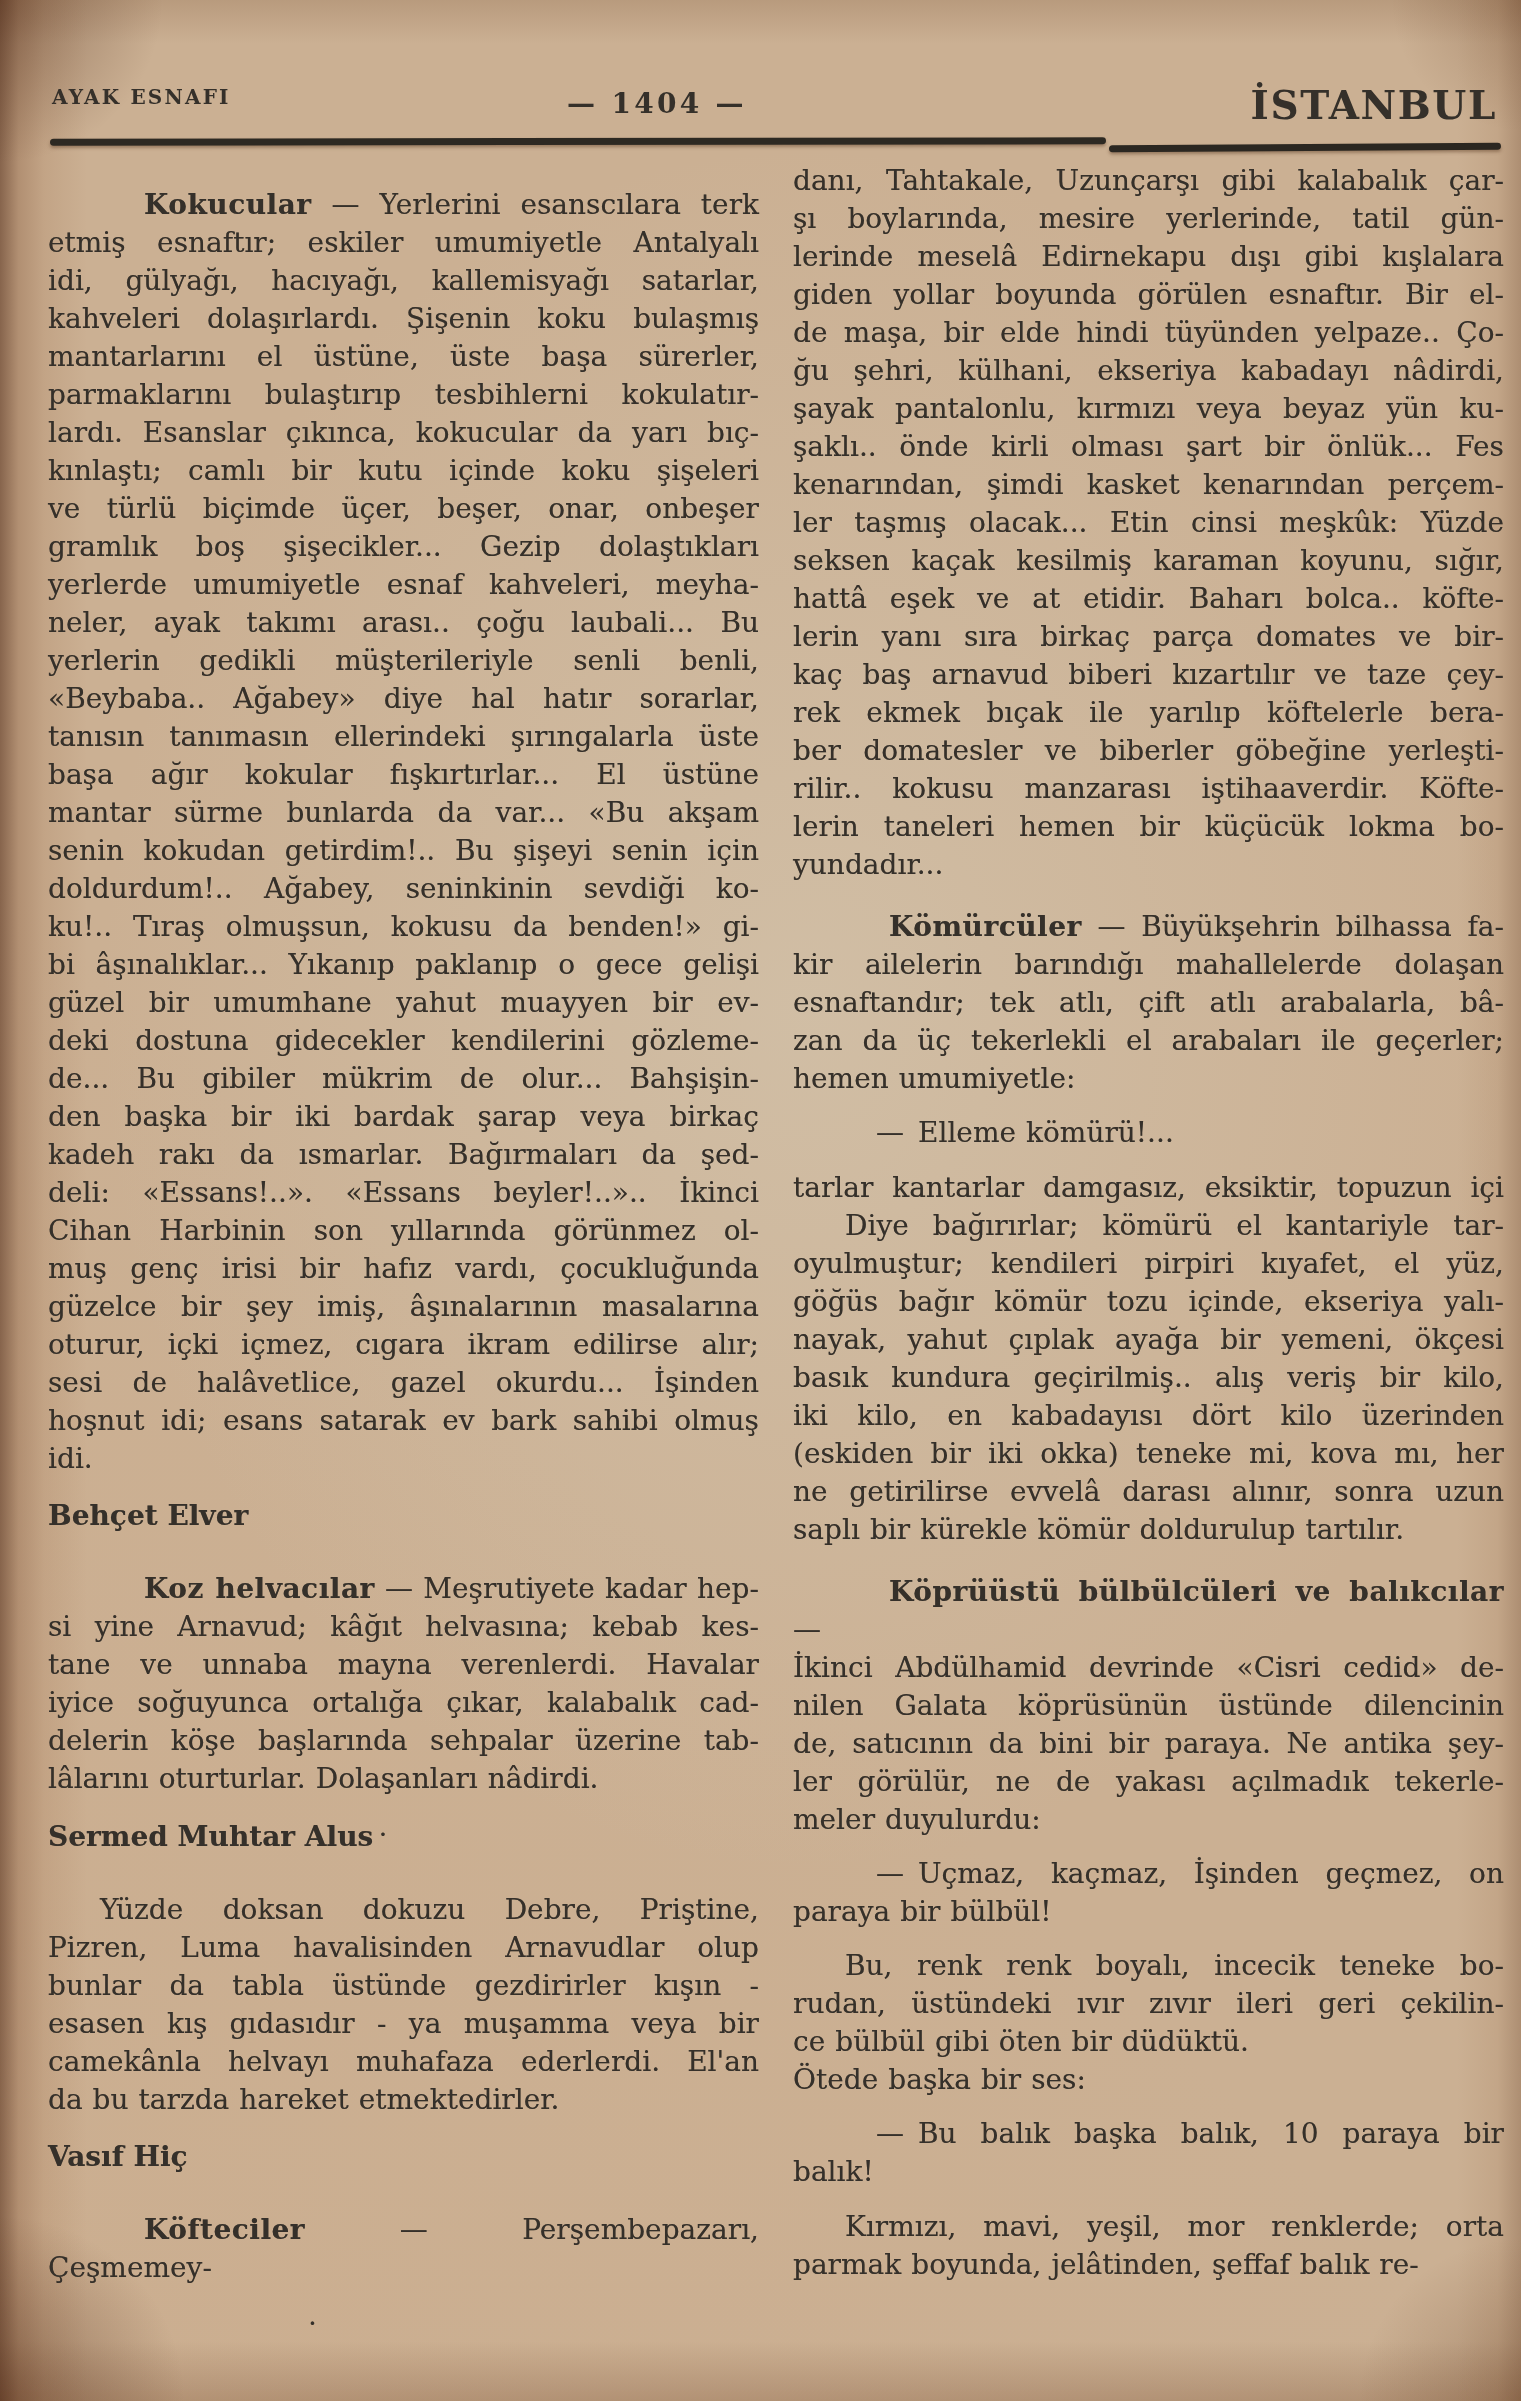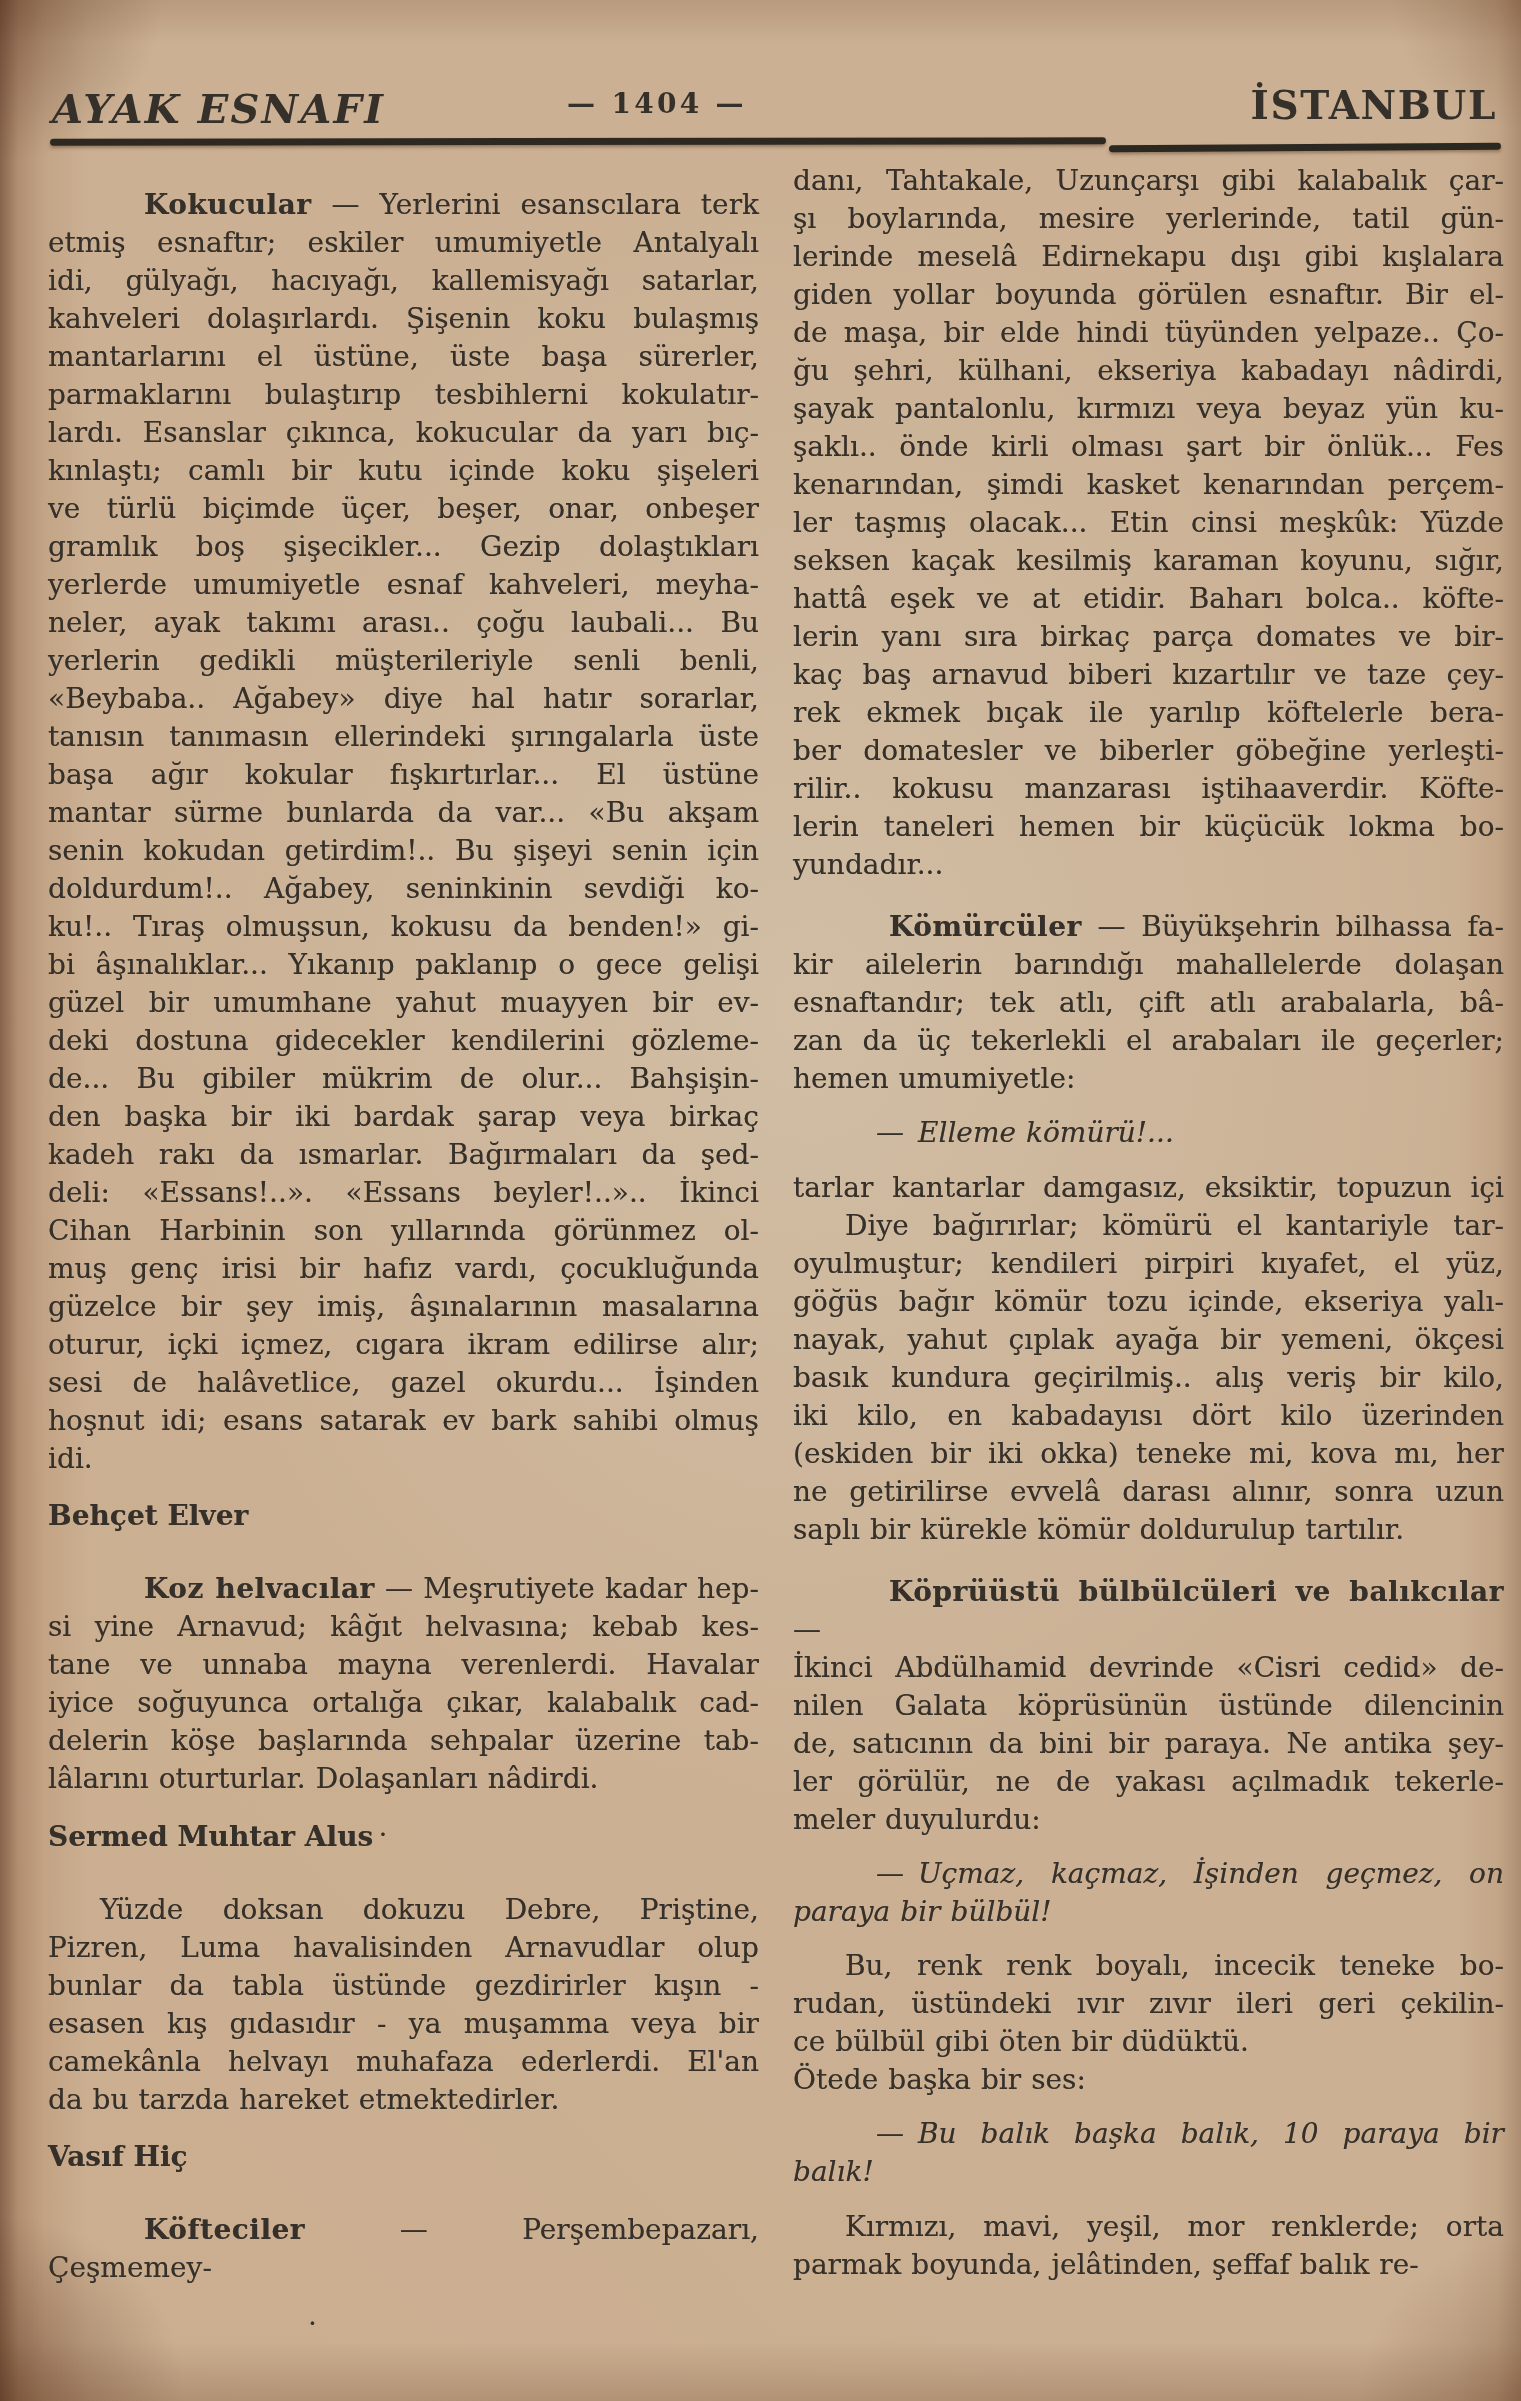--- a/index.html
+++ b/index.html
@@ -17,41 +17,41 @@
       radial-gradient(circle 131px at 100% 0%, rgba(95,55,28,0.28), rgba(95,55,28,0) 100%),
       radial-gradient(circle 163px at 100% 100%, rgba(95,55,28,0.30), rgba(95,55,28,0) 100%),
       linear-gradient(90deg, rgba(78,38,18,0.55) 0px, rgba(118,68,38,0.30) 18.5px, rgba(150,100,64,0.16) 44px, rgba(0,0,0,0) 87px),
       linear-gradient(270deg, rgba(100,60,34,0.30) 0px, rgba(140,95,60,0.13) 24.5px, rgba(0,0,0,0) 65px),
       linear-gradient(0deg, rgba(104,62,34,0.26) 0px, rgba(0,0,0,0) 60px),
       linear-gradient(180deg, rgba(110,70,40,0.20) 0px, rgba(0,0,0,0) 44px),
       linear-gradient(45deg, rgba(205,160,120,0.12), rgba(0,0,0,0) 40%);
   }
   
   .header{position:absolute;top:82px;left:0;width:100%;height:49px;}
-  .h-left{position:absolute;left:52px;top:3.3px;font-weight:bold;font-size:40px;letter-spacing:2.2px;font-style:italic;}
+  .h-left{position:absolute;left:52px;top:3.3px;font-weight:bold;font-size:20px;letter-spacing:2.2px;}
   .h-center{position:absolute;left:657px;top:5.4px;transform:translateX(-50%);font-weight:bold;font-size:28px;letter-spacing:3.3px;}
   .h-right{position:absolute;right:25px;top:0;font-weight:bold;font-size:39px;letter-spacing:1.6px;}
   
   .rule-a{position:absolute;left:50px;top:138px;width:1056px;height:6.5px;background:#2d2922;border-radius:3.8px;transform:rotate(-0.08deg);box-shadow:0 2.2px 3.3px rgba(90,60,35,0.45);}
   .rule-b{position:absolute;left:1109px;top:144px;width:392px;height:7px;background:#2b2721;border-radius:3.8px;transform:rotate(-0.35deg);box-shadow:0 2.2px 3.3px rgba(90,60,35,0.45);}
   
   .columns{position:absolute;top:162px;left:48px;display:flex;gap:34px;}
   .col{width:711px;}
   .line{
     font-size:28px;line-height:38px;
     text-align:justify;text-align-last:justify;
     word-spacing:1.1px;
     text-shadow:0 0 0.5px rgba(52,45,36,0.45);
   }
   .line.last{text-align-last:left;}
   .block.ind .line.first{text-indent:52px;}
   .block.dialogue .line.first{text-indent:83px;}
   .lead{font-weight:bold;letter-spacing:0.5px;margin-left:44px;}
   .block.entry{margin-top:24px;}
-  .block.dialogue{margin:16.3px 0;font-style:italic;}
+  .block.dialogue{margin:16.3px 0;}
   .block.signature{
     font-weight:bold;font-size:28px;line-height:38px;
     text-align:left;padding-right:57px;margin:18.5px 0 35px;
     text-shadow:0 0 0.5px rgba(52,45,36,0.45);
   }
   .block.signature .sfx{font-size:18.5px;vertical-align:5.4px;}
   .block.mark{font-size:28px;line-height:38px;padding-left:260px;margin-top:9.8px;}
 </style>
 </head>
 <body>

